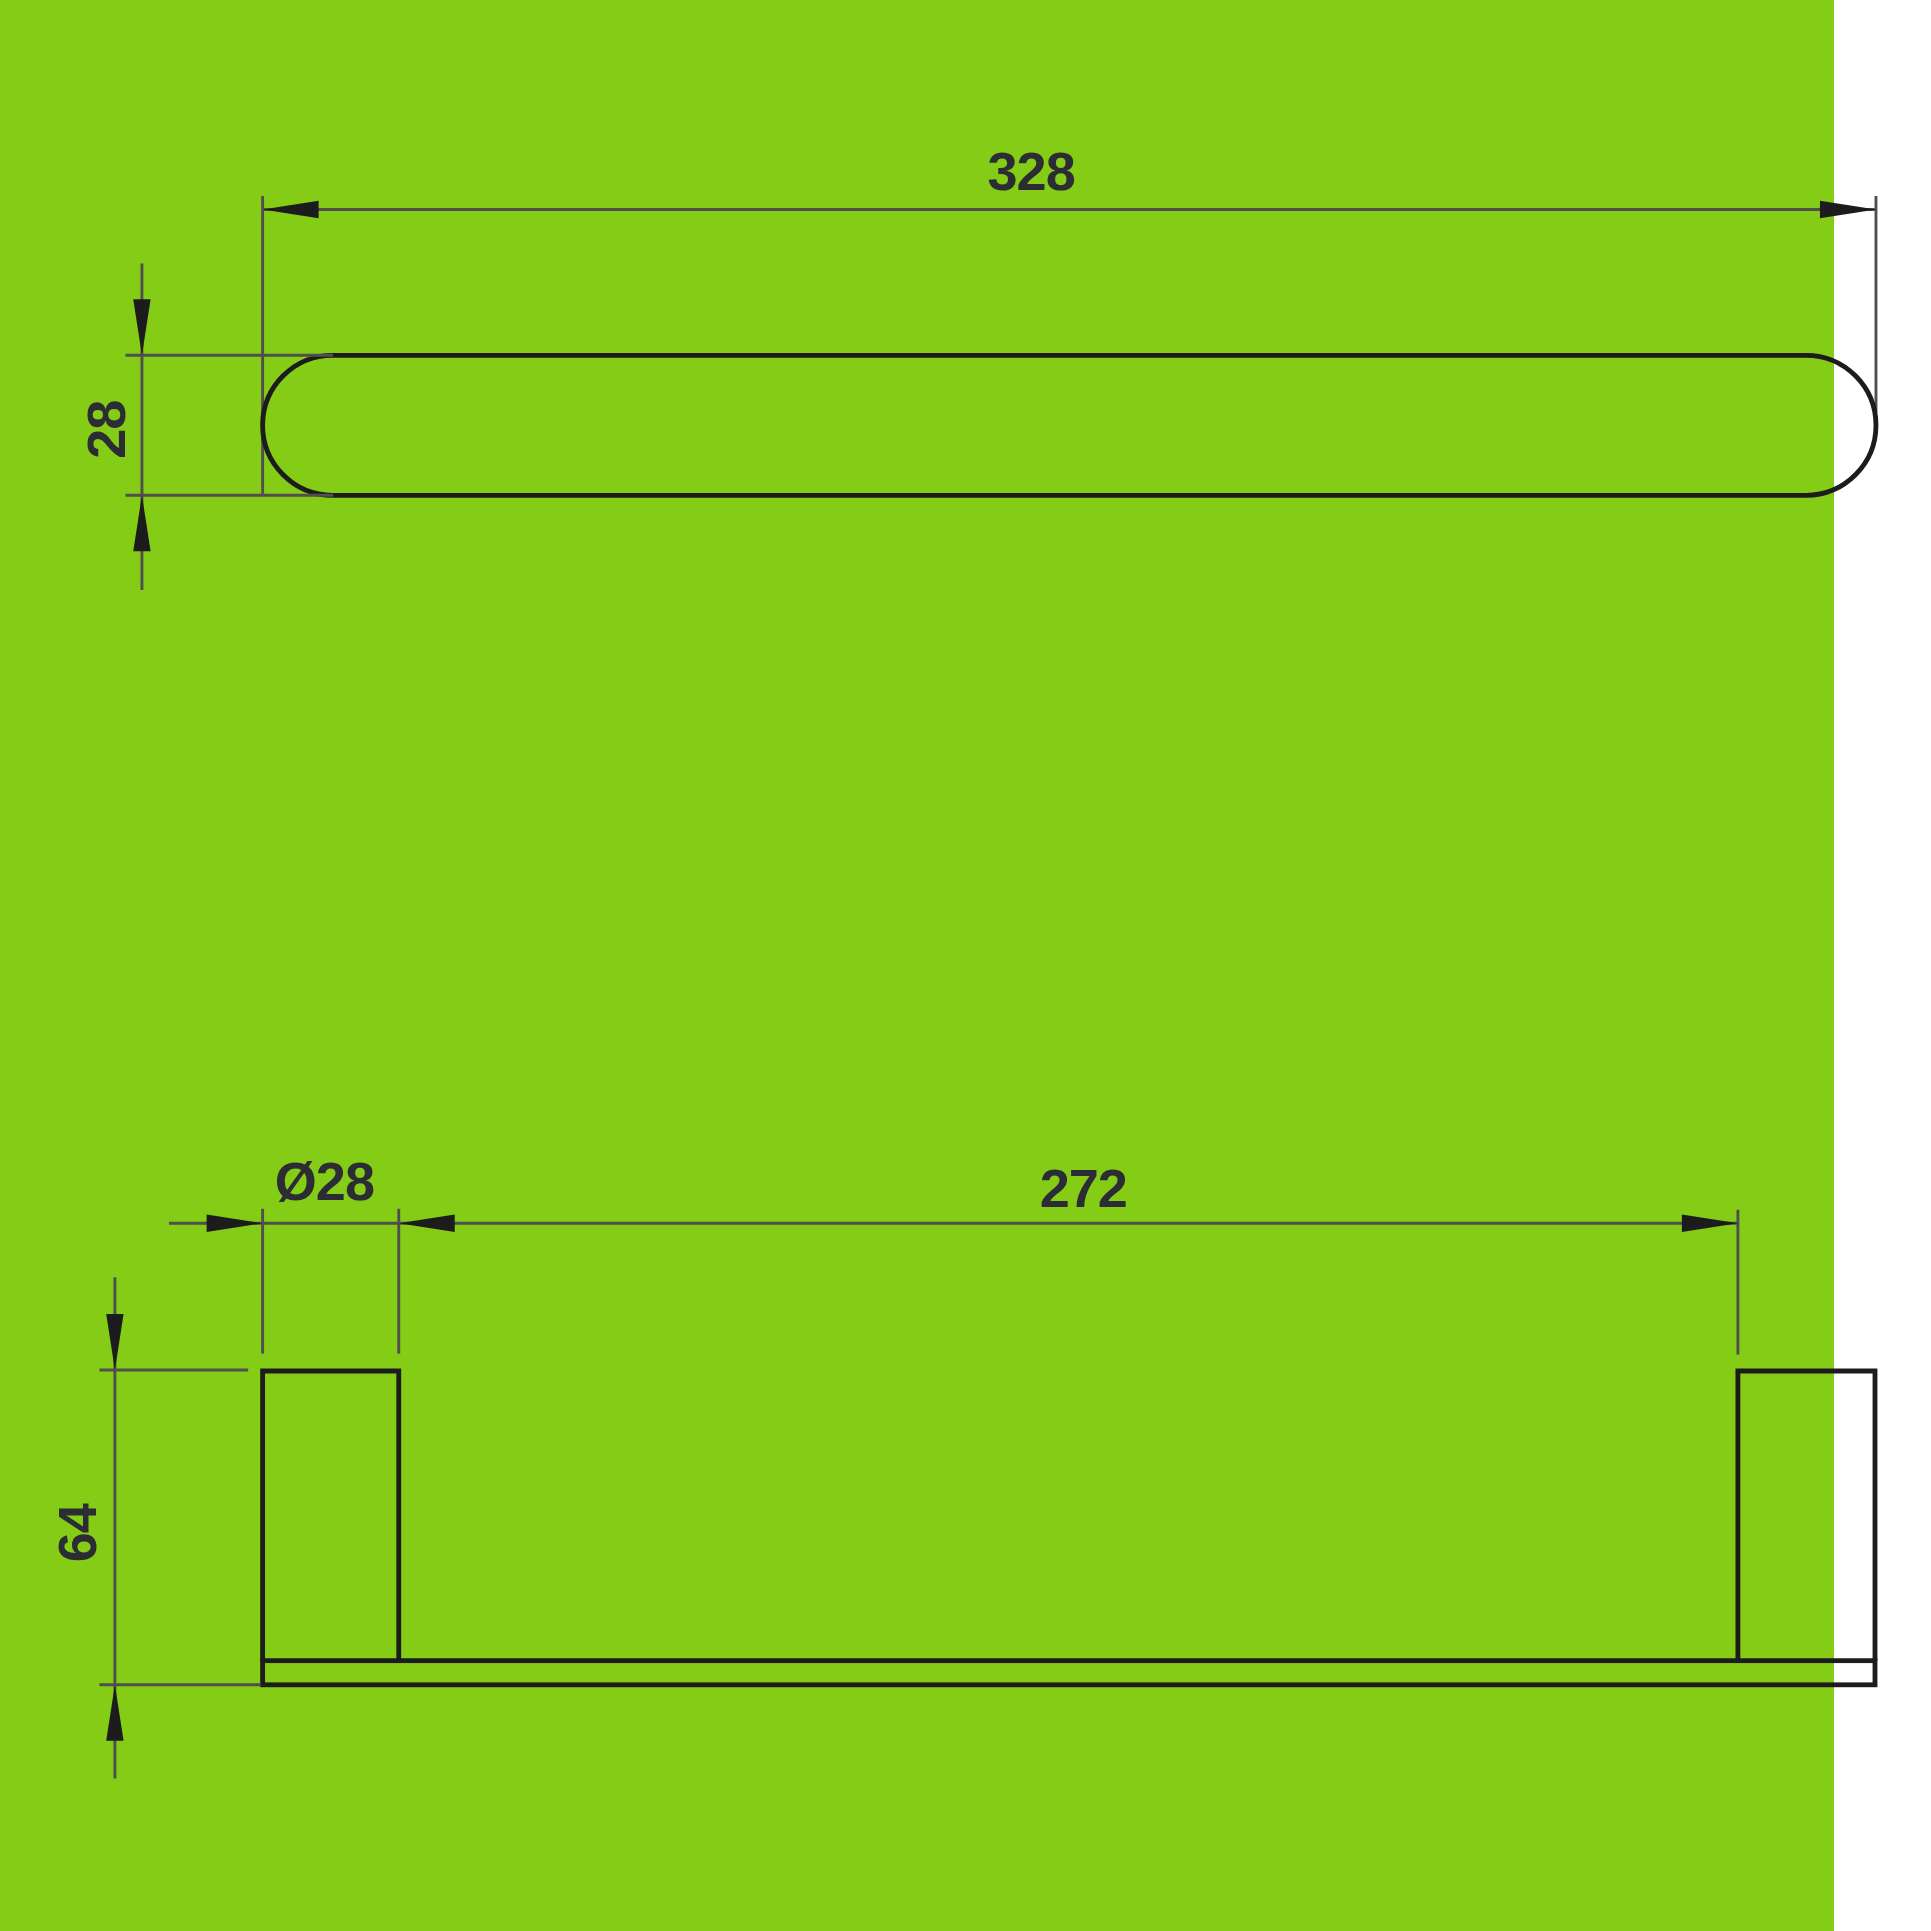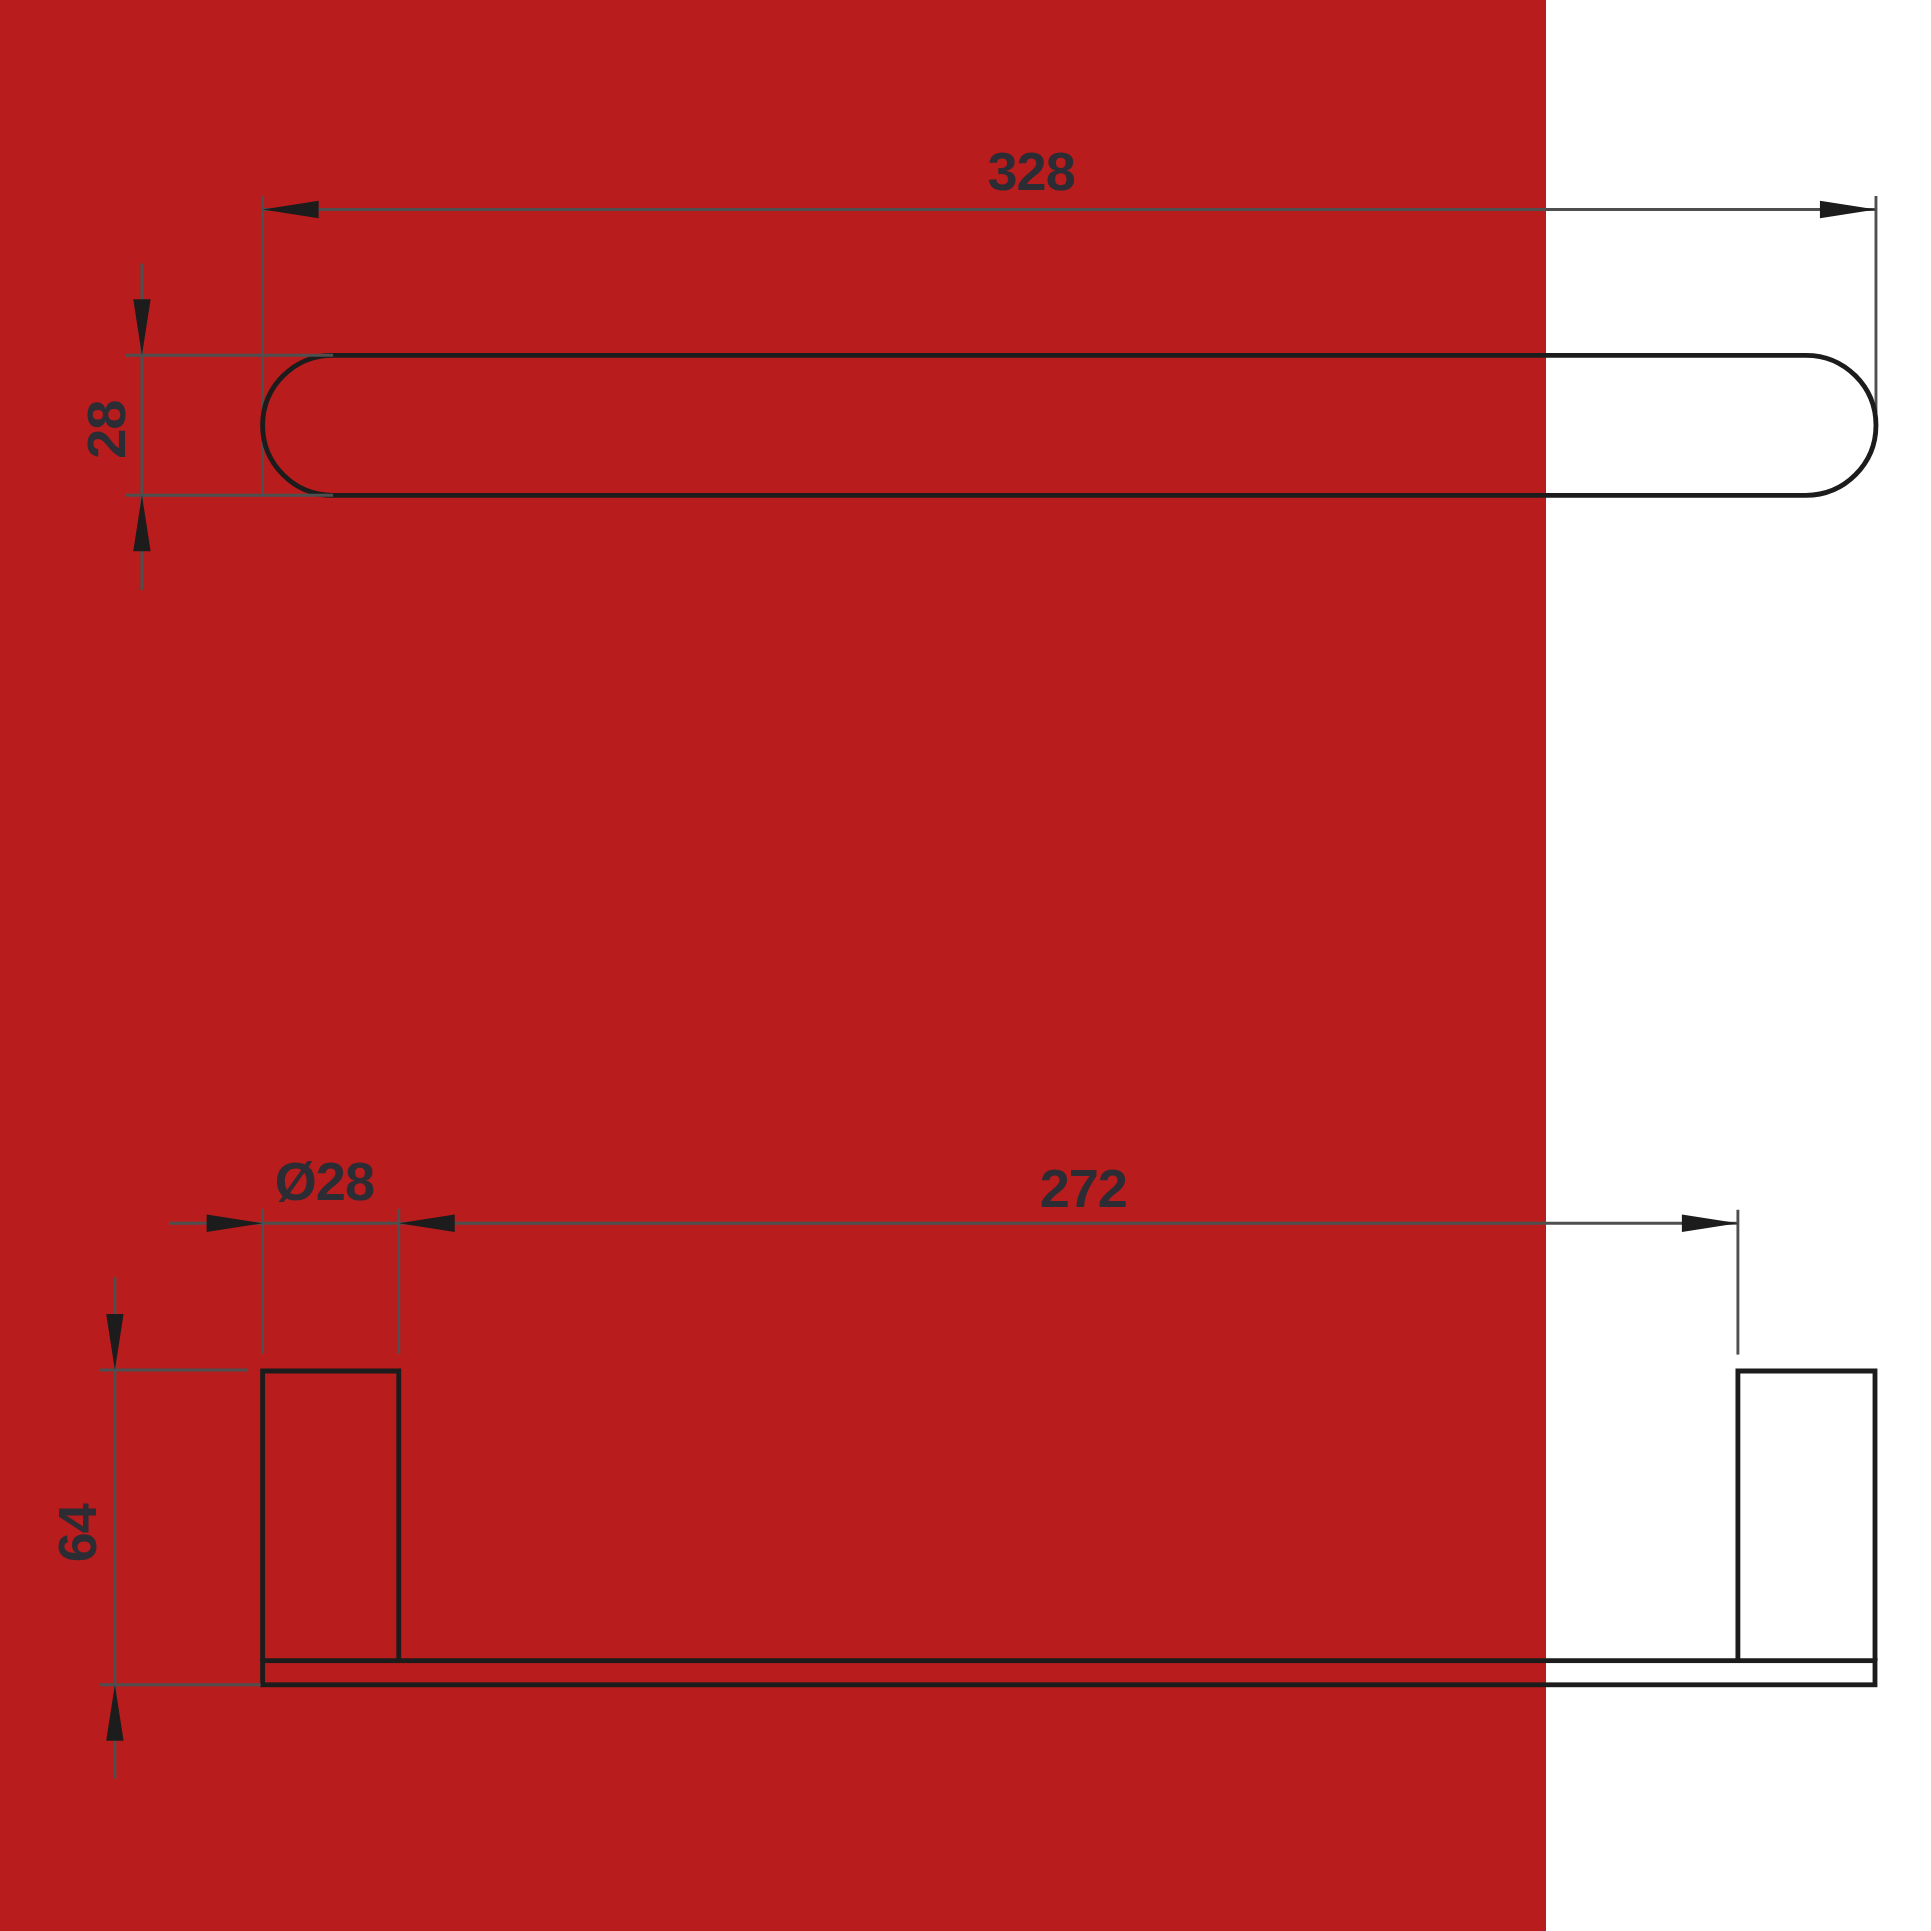--- a/index.html
+++ b/index.html
@@ -3,23 +3,23 @@
 <meta charset="utf-8">
 <title>Technical Drawing</title>
 <style>
   html, body {
     margin: 0;
     padding: 0;
     background: #ffffff;
   }
   .canvas-wrap {
     position: relative;
-    width: 1546px;
+    width: 1834px;
     height: 1931px;
-    background: #b91c1c;
+    background: #84cc16;
     font-family: "Liberation Sans", sans-serif;
   }
   svg.drawing {
     position: absolute;
     left: 0;
     top: 0;
     width: 1931px;
     height: 1931px;
   }
   .object-line {

